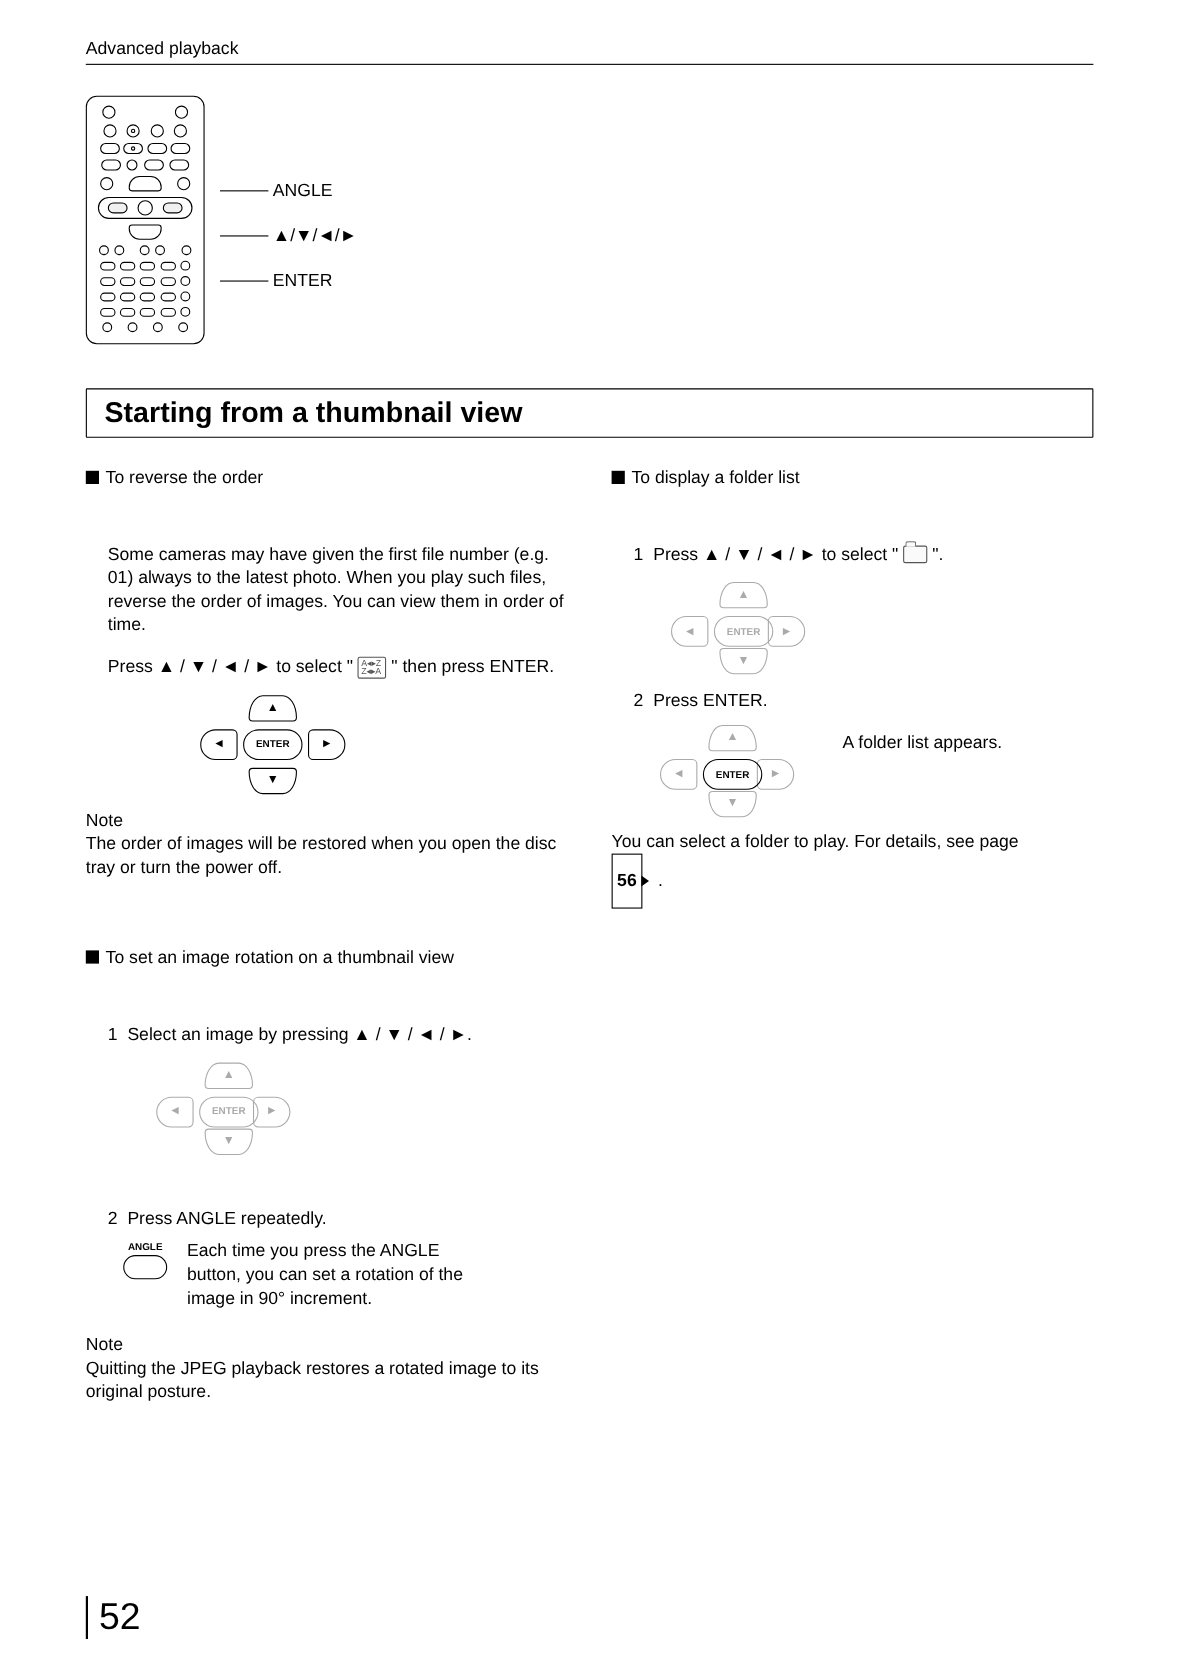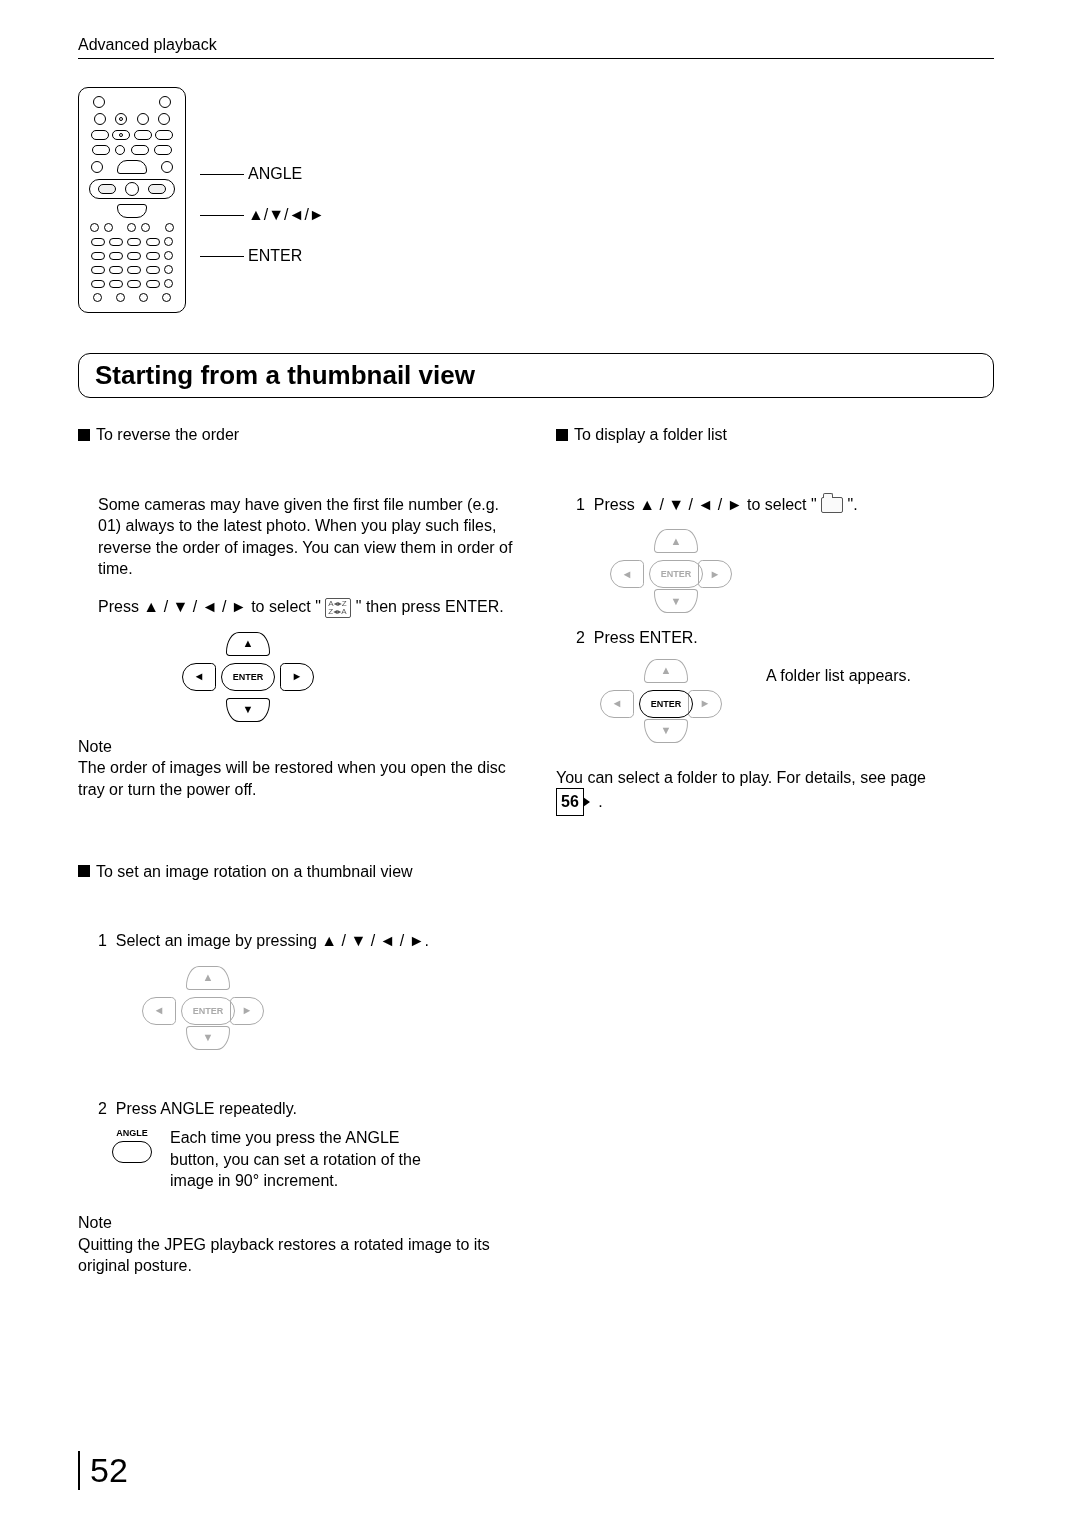--- a/index.html
+++ b/index.html
@@ -55,21 +55,21 @@
     display: flex;
     justify-content: space-around;
     align-items: center;
   }
   .r-dpad-wrap .r-btn-o { background: #f0f0f0; }
   .r-labels { margin-left: 14px; font-size: 16px; display: flex; flex-direction: column; gap: 23px; margin-top: 30px;}
   .r-line { width: 44px; border-top: 1px solid #000; display:inline-block; vertical-align: middle; margin-right:4px;}
 
   .section-title-box {
     border: 1.5px solid #000;
-    border-radius: 12px;
+    border-radius: 1px;
     padding: 6px 16px;
     font-size: 26px;
     font-weight: bold;
     margin: 40px 0 20px 0;
   }
   .two-col { display: flex; gap: 40px; }
   .col { flex: 1; font-size: 16px; line-height: 1.35; }
   .sub-h { font-size: 16px; margin: 6px 0 6px 0; }
   .sub-h .sq { display:inline-block; width:12px; height:12px; background:#000; margin-right:6px; vertical-align: middle; position:relative; top:-1px;}
   .indent { margin-left: 20px; margin-top: 48px; }
@@ -119,21 +119,21 @@
   }
   .sort-icon-box {
     display:inline-block; width:26px; height:20px;
     border:1.2px solid #555; border-radius:2px;
     vertical-align:middle; font-size:8px; line-height:8px;
     padding:1px 2px; color:#555;
   }
   .pageref {
     display:inline-block;
     border:1.4px solid #000;
-    padding:2px 4px;
+    padding:13px 4px;
     font-weight:bold;
     position:relative;
   }
   .pageref::after{
     content:""; position:absolute; right:-7px; top:50%;
     transform:translateY(-50%);
     border-left:7px solid #000;
     border-top:5px solid transparent;
     border-bottom:5px solid transparent;
   }
@@ -346,21 +346,21 @@
         <div class="db left">
             <span class="tri">◄</span>
           </div>
         <div class="db right">
             <span class="tri">►</span>
           </div>
         <div class="enter-pill" style="border-color:#000;color:#000">ENTER</div>
       </div>
       <div style="margin-top:6px">A folder list appears.</div>
     </div>
-    <div style="margin-top:24px">
+    <div style="margin-top:12px">
       <span>You can select a folder to play.  For details, see page </span><br>
       <span class="pageref">56</span>
       <span style="margin-left:10px">.</span>
     </div>
   </div>
 </div>
 
 <div class="page-number">52</div>
 
 </body></html>

